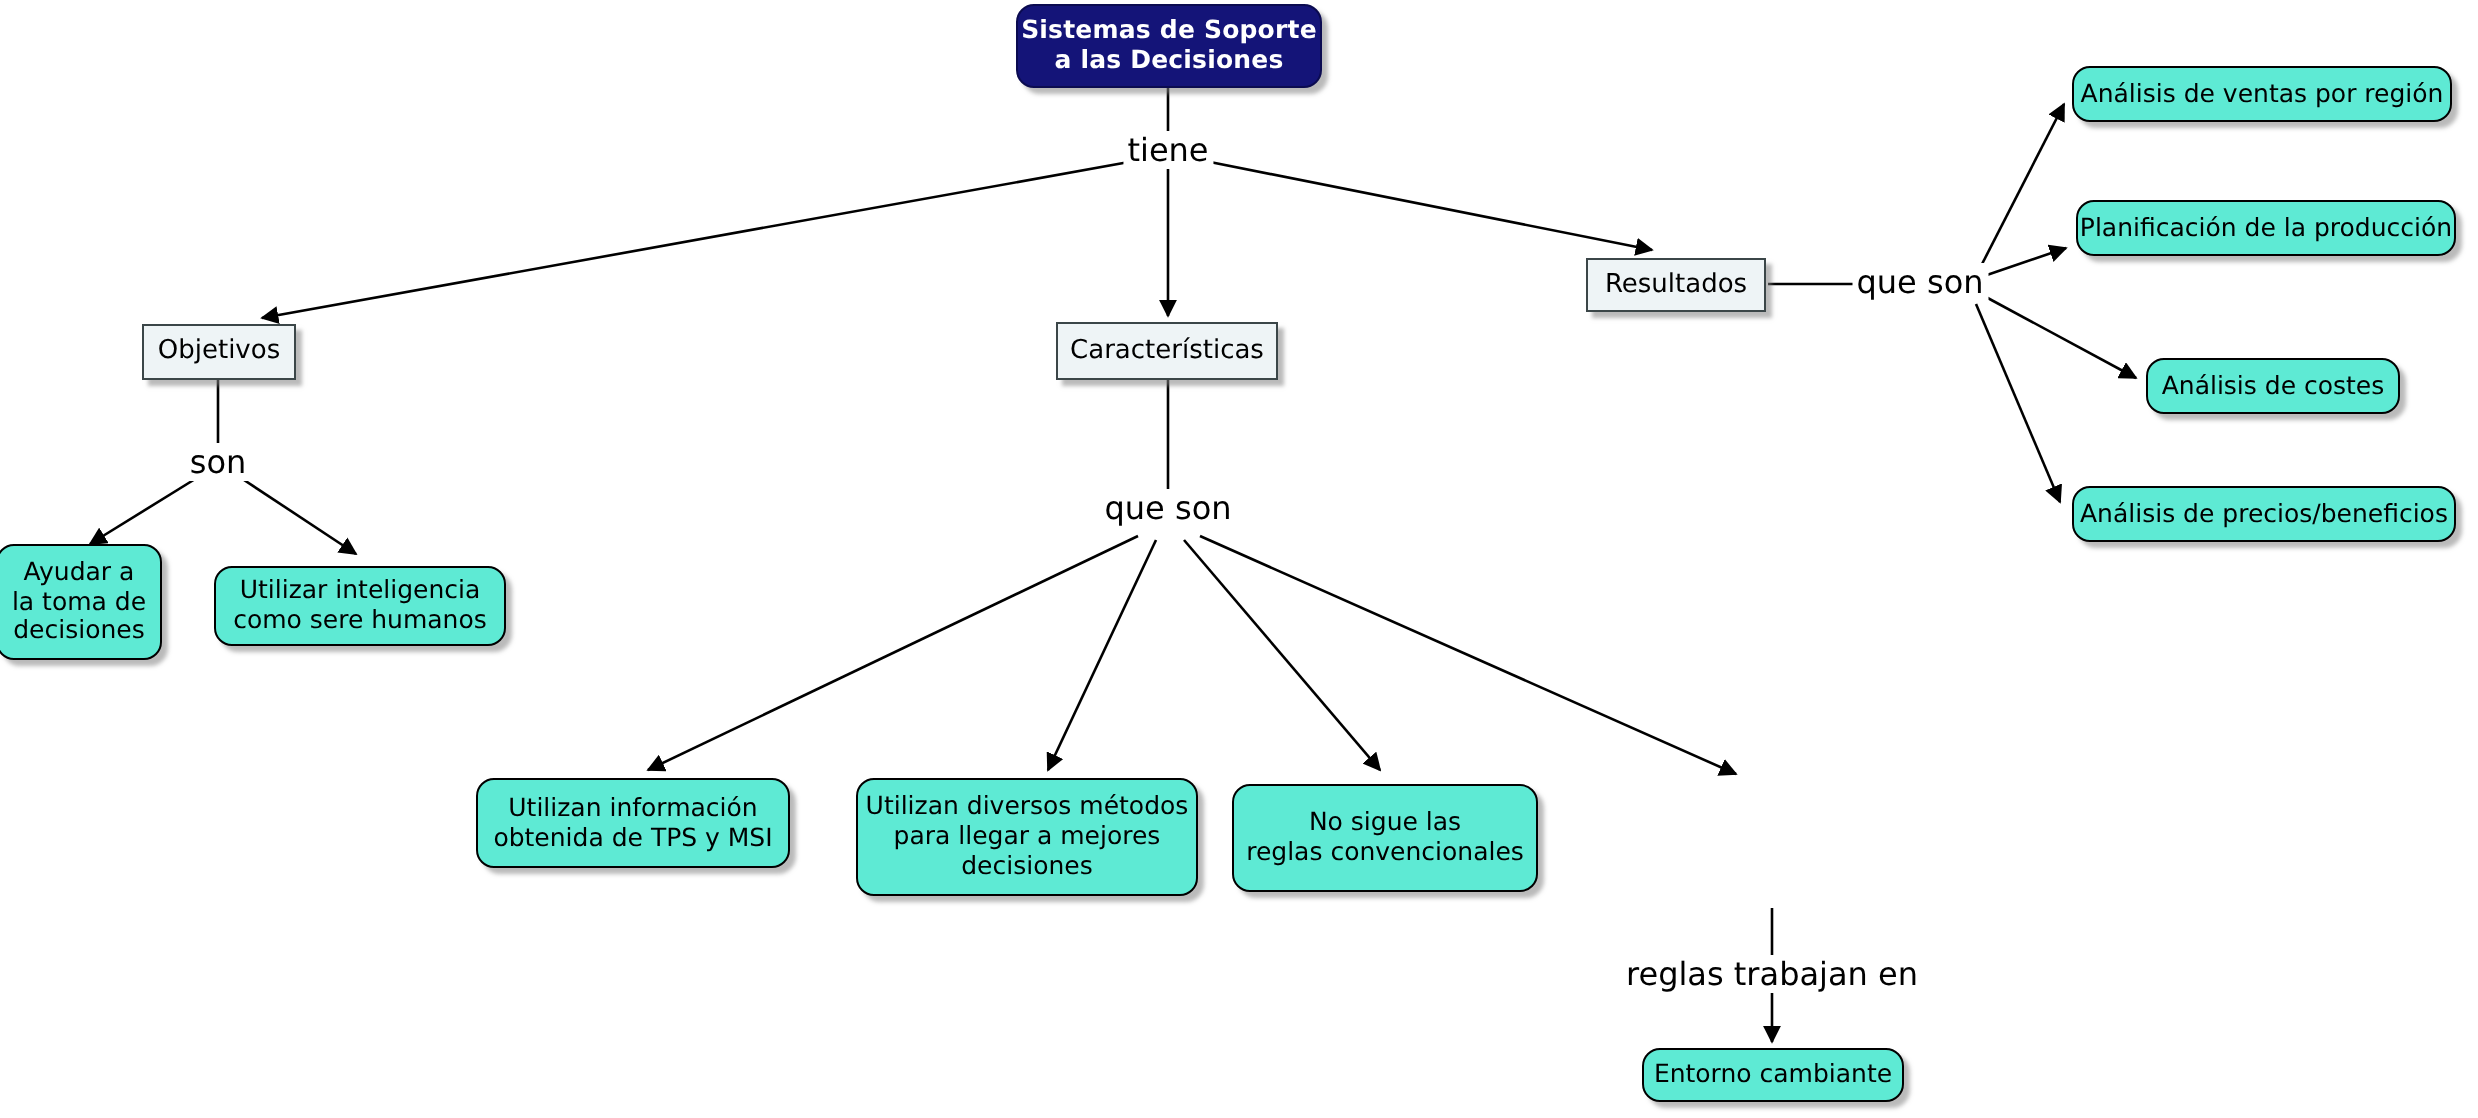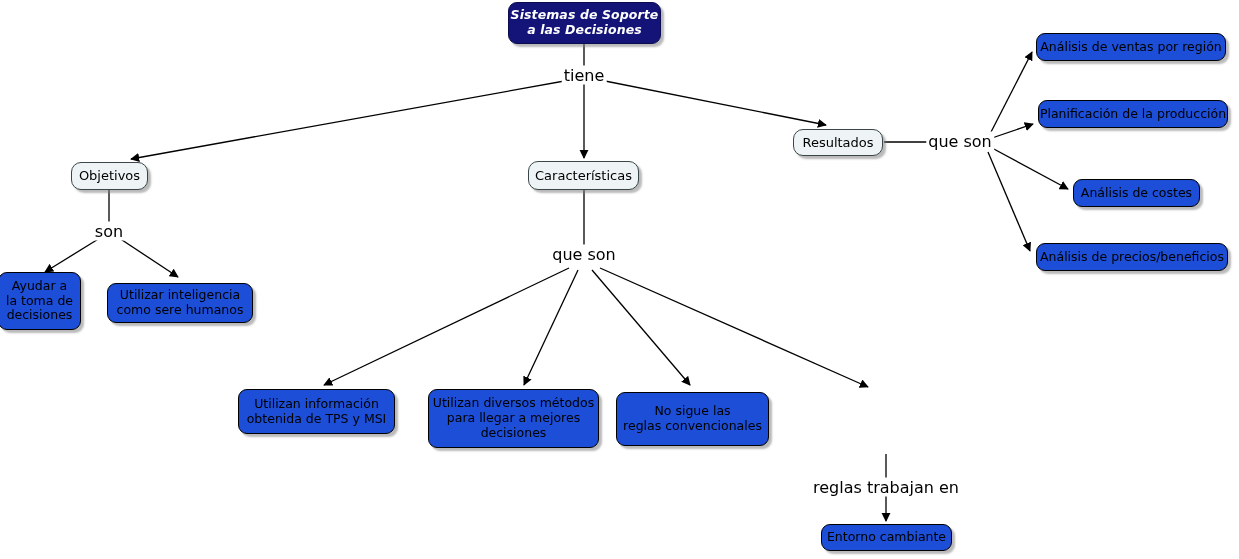--- a/index.html
+++ b/index.html
@@ -37,31 +37,30 @@
     box-shadow: 3px 3px 2px rgba(130,130,130,0.55);
   }
   .node-root {
     background: #141478;
     color: #ffffff;
     font-weight: bold;
     font-size: 12.5px;
     border: 1px solid #0b0b50;
     border-radius: 9px;
     letter-spacing: 0.1px;
-    font-style: italic;
   }
   .node-concept {
     background: #eef4f6;
     color: #000000;
     font-size: 13px;
     border: 1px solid #3b4648;
-    border-radius: 10px;
+    border-radius: 0;
   }
   .node-leaf {
-    background: #1d4ed8;
+    background: #5eead4;
     color: #000000;
     font-size: 12.5px;
     border: 1px solid #000000;
     border-radius: 9px;
   }
   .edge-label {
     position: absolute;
     font-size: 16px;
     color: #000000;
     background: #ffffff;

